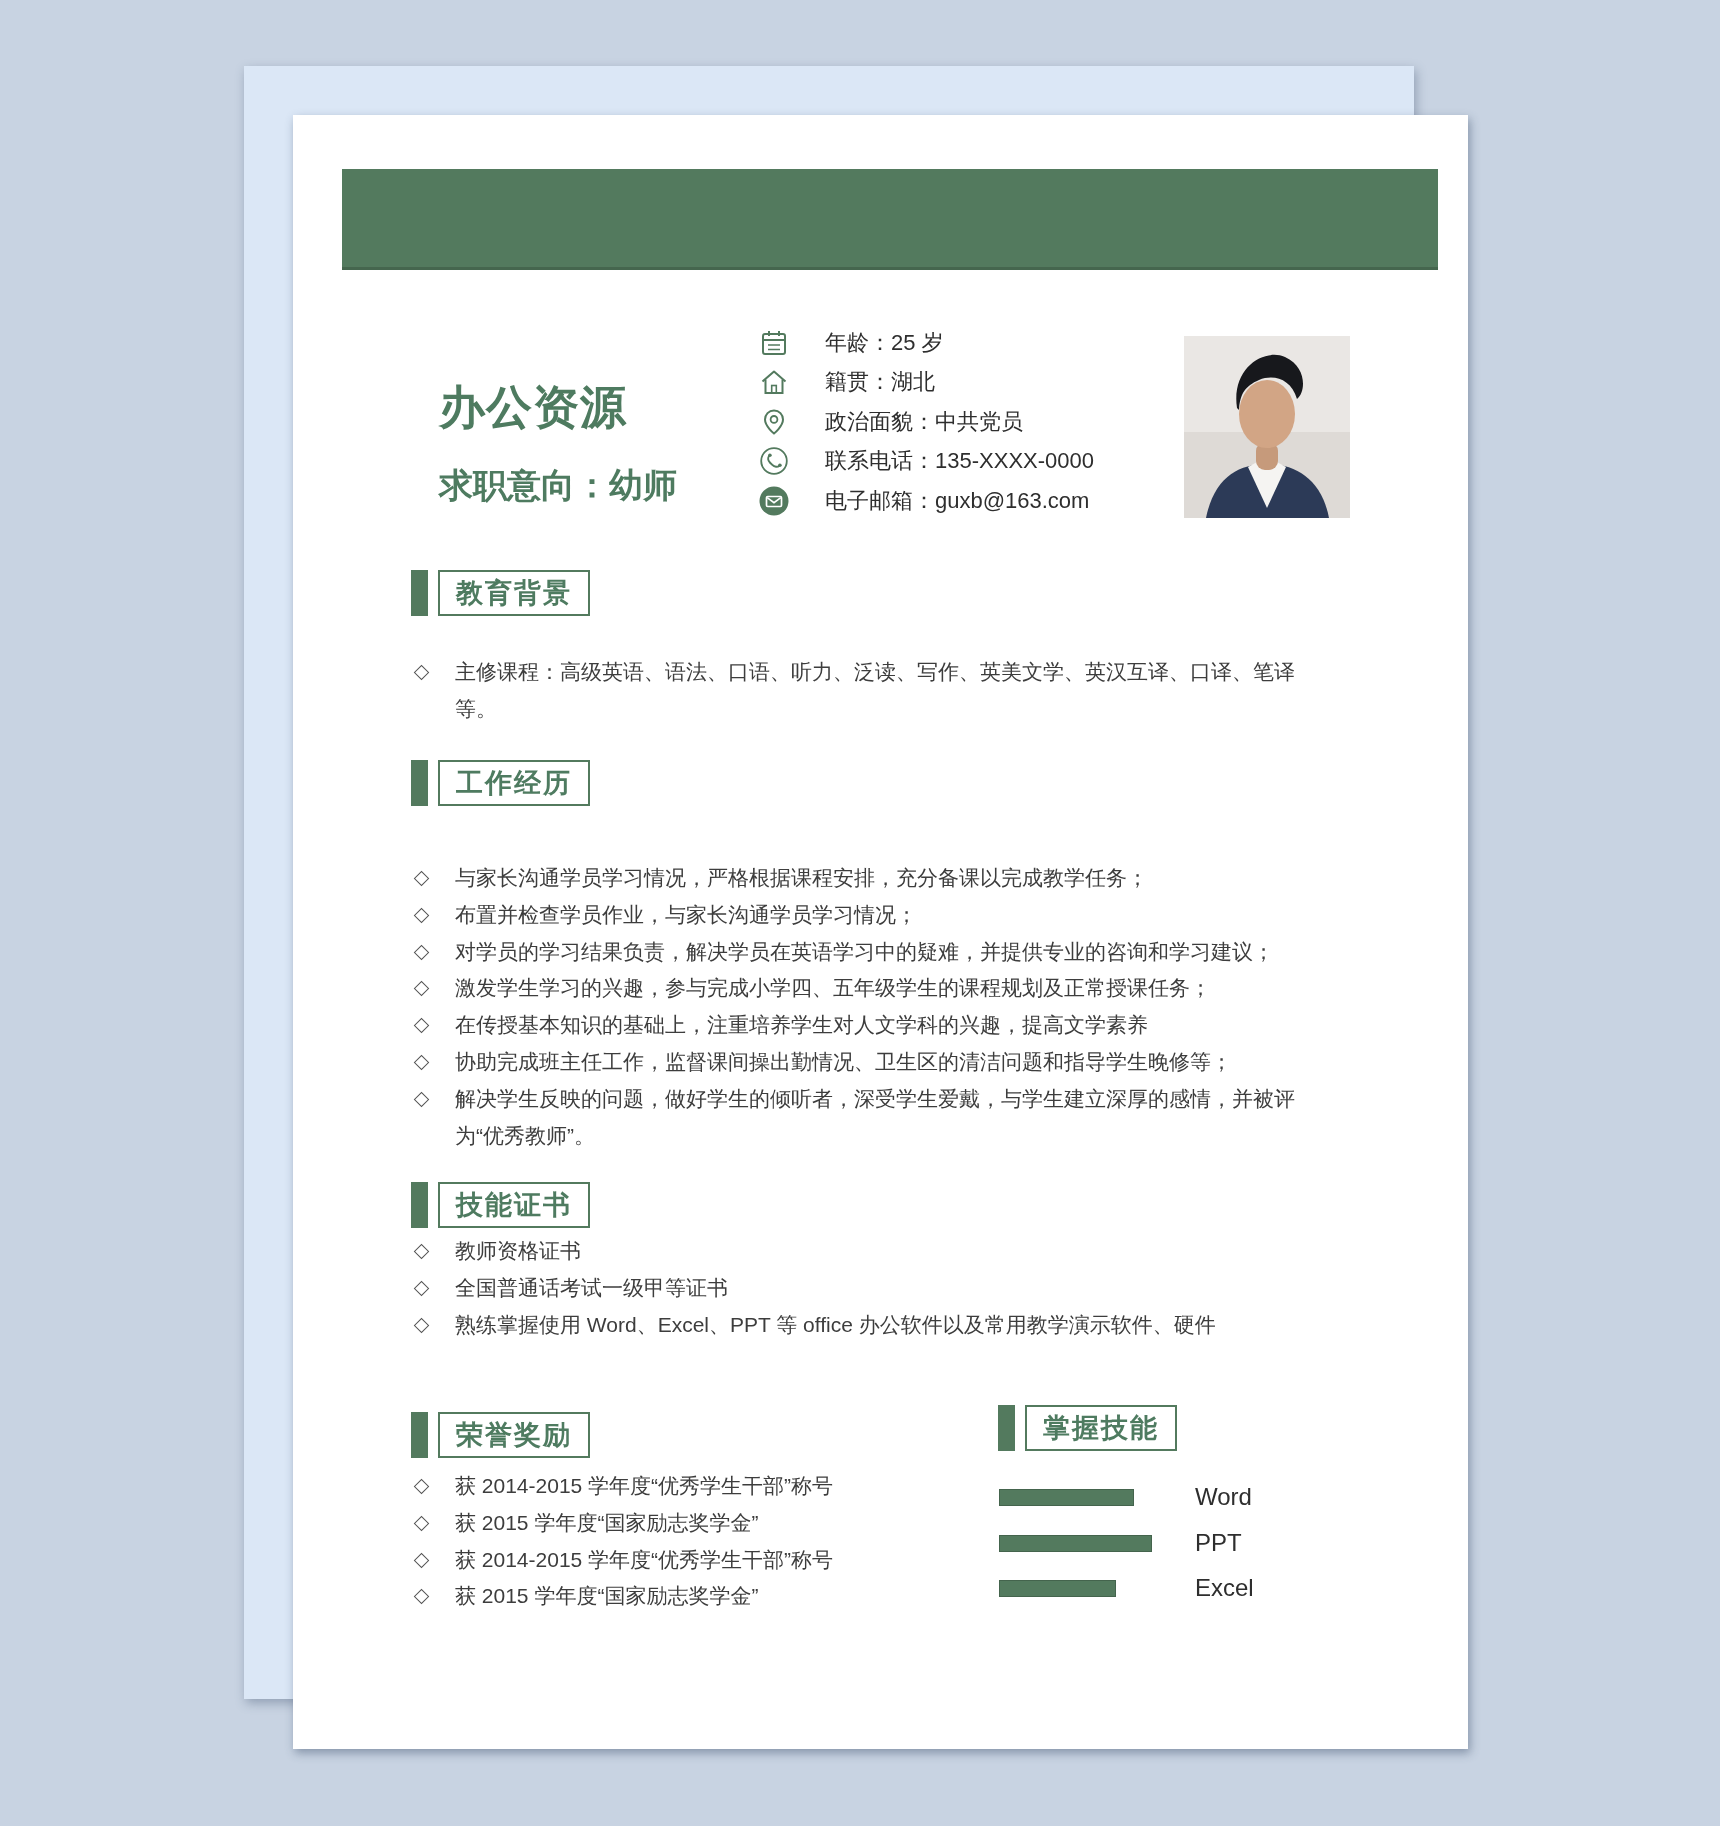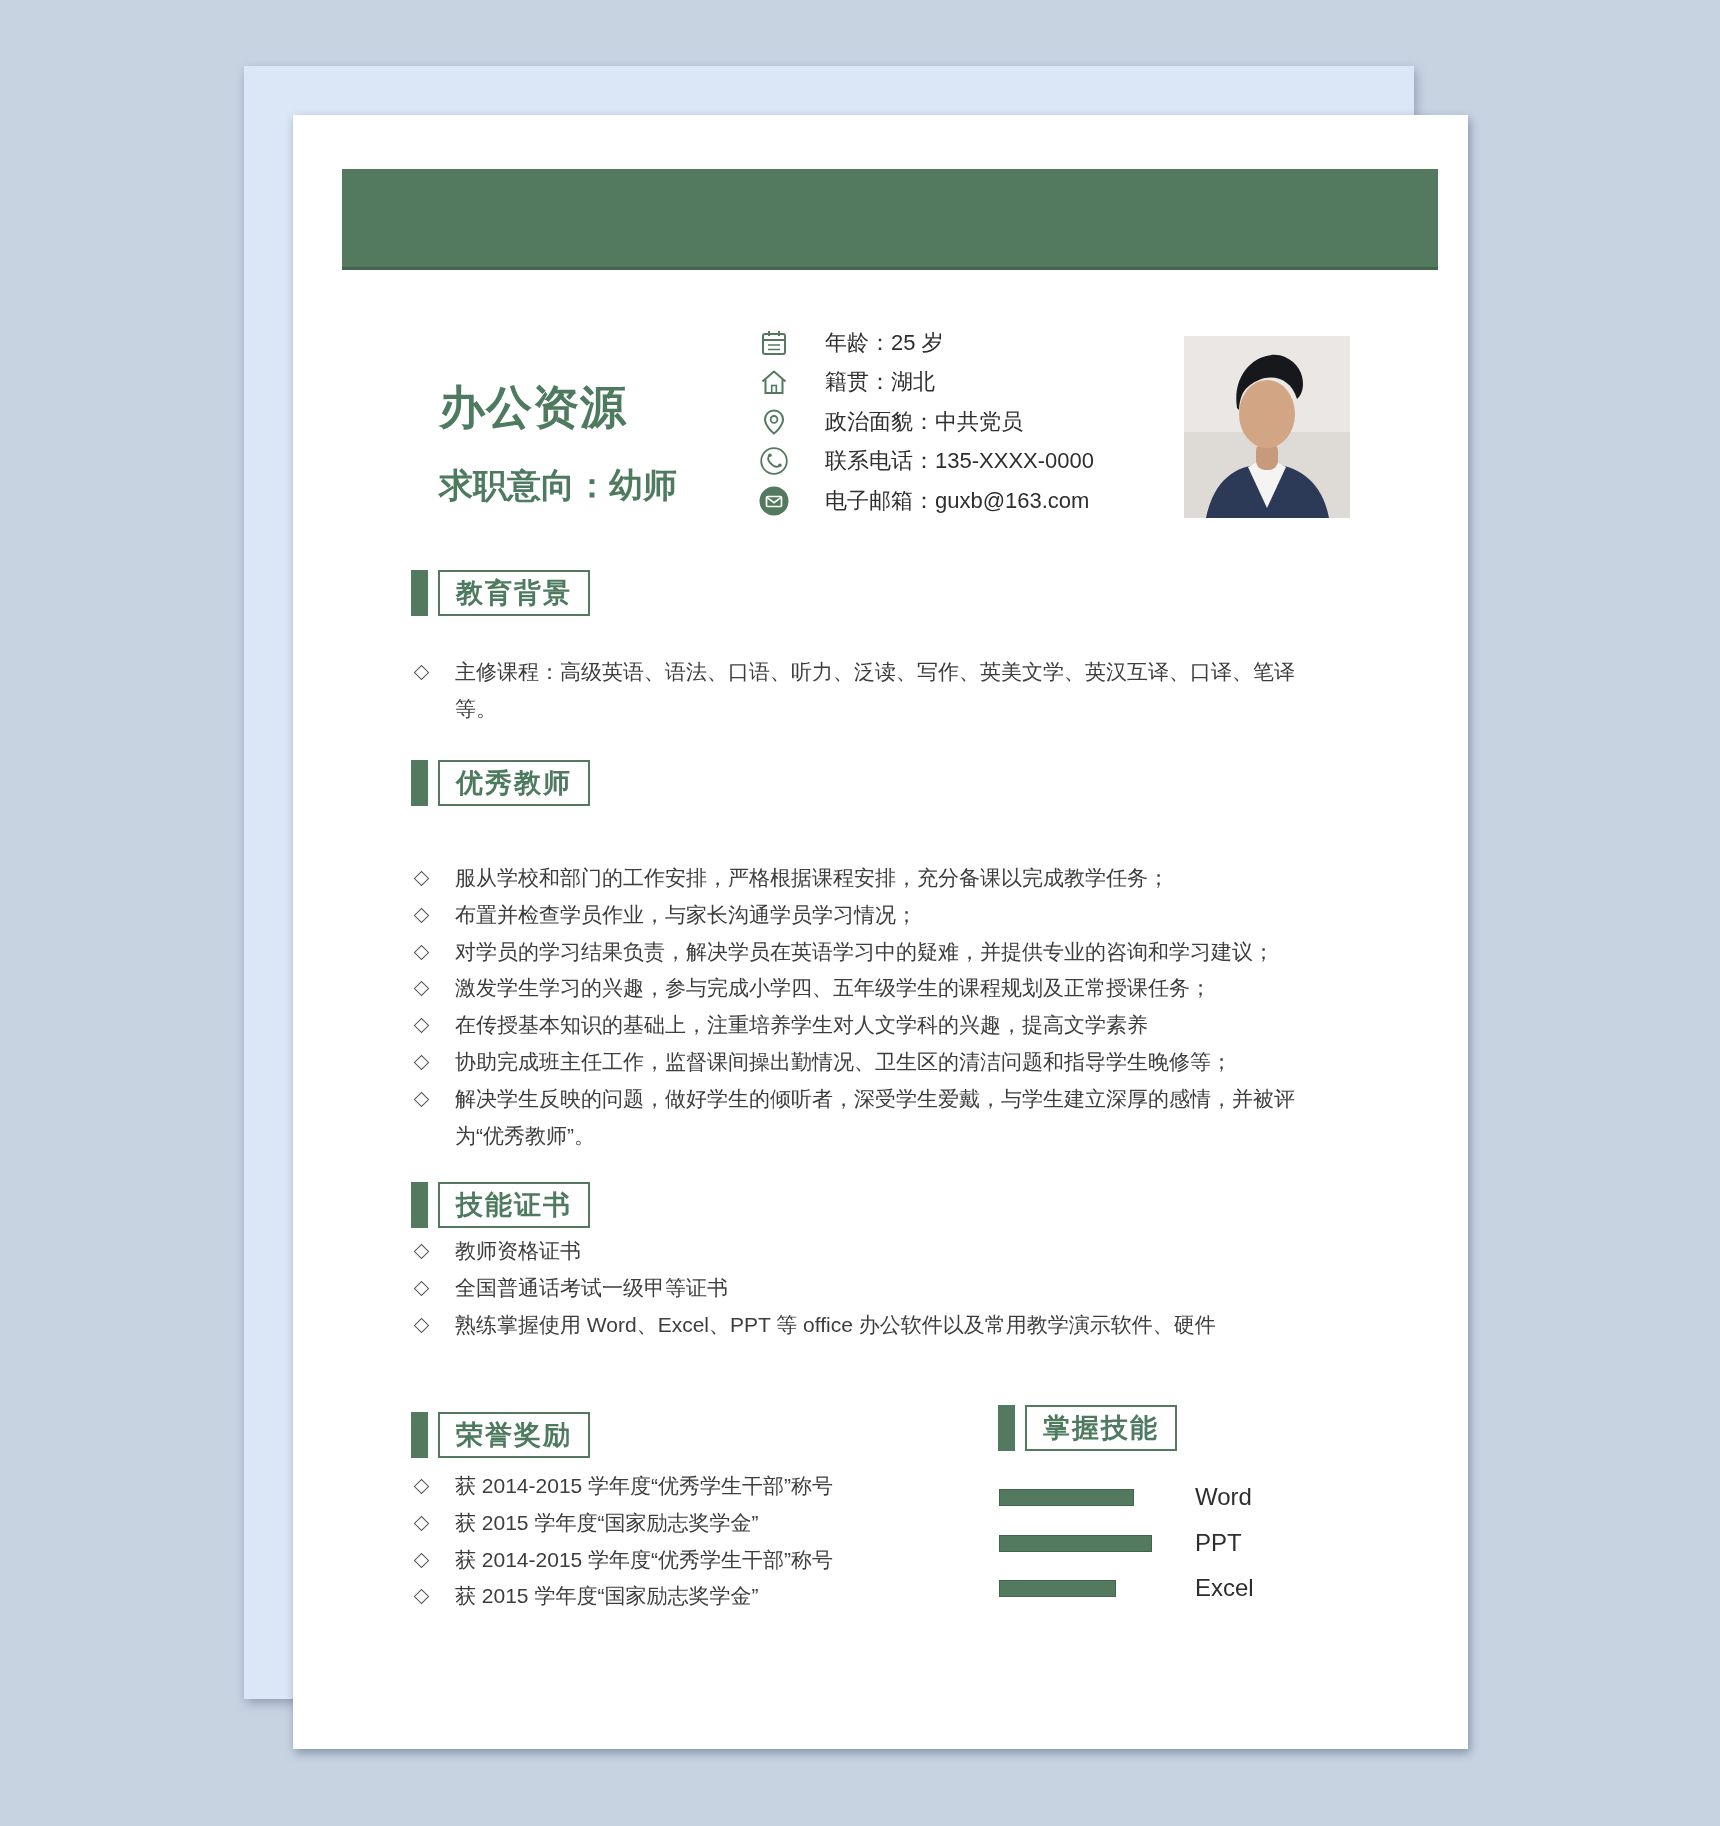--- a/index.html
+++ b/index.html
@@ -149,33 +149,33 @@
     <ul class="blist edu-bullets">
 
     <li>
           <span class="diamond"></span>
           <span>主修课程：高级英语、语法、口语、听力、泛读、写作、英美文学、英汉互译、口译、笔译等。</span>
         </li>
       </ul>
 
     <div class="sec sec-work">
       <span class="sec-accent"></span>
-      <span class="sec-box">优秀教师</span>
+      <span class="sec-box">工作经历</span>
     </div>
     <div class="green-row work-row">
 
     <span></span>
         <span></span>
         <span></span>
       </div>
     <ul class="blist work-bullets">
 
     <li>
           <span class="diamond"></span>
-          <span>服从学校和部门的工作安排，严格根据课程安排，充分备课以完成教学任务；</span>
+          <span>与家长沟通学员学习情况，严格根据课程安排，充分备课以完成教学任务；</span>
         </li>
         <li>
           <span class="diamond"></span>
           <span>布置并检查学员作业，与家长沟通学员学习情况；</span>
         </li>
         <li>
           <span class="diamond"></span>
           <span>对学员的学习结果负责，解决学员在英语学习中的疑难，并提供专业的咨询和学习建议；</span>
         </li>
         <li>

